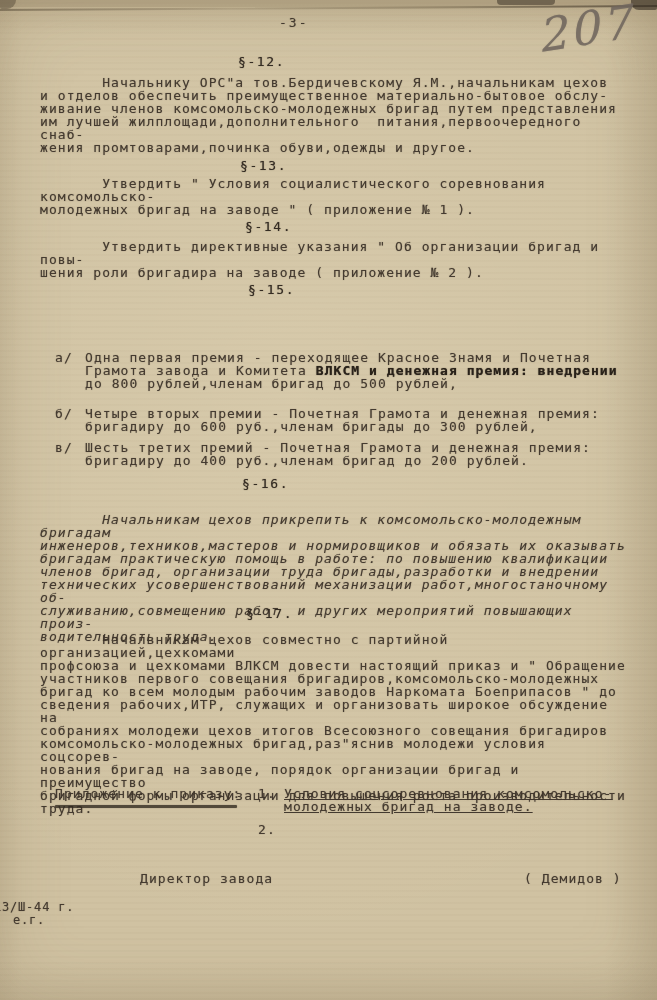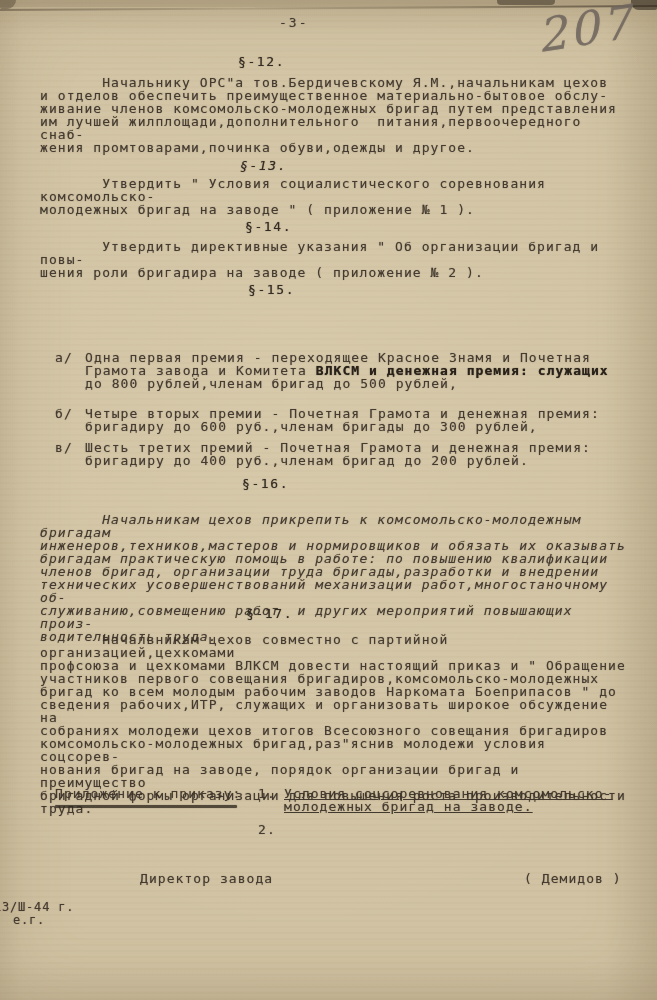--- a/index.html
+++ b/index.html
@@ -88,32 +88,32 @@
   <div class="tw pageno" style="left:279px;top:16px;">-3-</div>
   <div class="handnum">207</div>
 
   <div class="tw heading" style="left:238px;top:55px;">§-12.</div>
   <div class="tw para" style="top:76px;">       Начальнику ОРС"а тов.Бердичевскому Я.М.,начальникам цехов
 и отделов обеспечить преимущественное материально-бытовое обслу-
 живание членов комсомольско-молодежных бригад путем представления
 им лучшей жилплощади,дополнительного  питания,первоочередного снаб-
 жения промтоварами,починка обуви,одежды и другое.</div>
 
-  <div class="tw heading" style="left:240px;top:159px;font-style:italic;">§-13.</div>
+  <div class="tw heading" style="left:240px;top:159px;">§-13.</div>
   <div class="tw para" style="top:177px;">       Утвердить " Условия социалистического соревнования комсомольско-
 молодежных бригад на заводе " ( приложение № 1 ).</div>
 
   <div class="tw heading" style="left:245px;top:220px;">§-14.</div>
   <div class="tw para" style="top:240px;">       Утвердить директивные указания " Об организации бригад и повы-
 шения роли бригадира на заводе ( приложение № 2 ).</div>
 
   <div class="tw heading" style="left:248px;top:283px;">§-15.</div>
 
   <div class="tw list-item" style="top:351px;"><span class="marker">а/</span><span>Одна первая премия - переходящее Красное Знамя и Почетная
-Грамота завода и Комитета </span><span class="bd">ВЛКСМ и денежная премия: служащих</span><span>
+Грамота завода и Комитета </span><span class="bd">ВЛКСМ и денежная премия: внедрении</span><span>
 до 800 рублей,членам бригад до 500 рублей,</span></div>
 
   <div class="tw list-item" style="top:407px;"><span class="marker">б/</span><span>Четыре вторых премии - Почетная Грамота и денежная премия:
 бригадиру до 600 руб.,членам бригады до 300 рублей,</span></div>
 
   <div class="tw list-item" style="top:441px;"><span class="marker">в/</span><span>Шесть третих премий - Почетная Грамота и денежная премия:
 бригадиру до 400 руб.,членам бригад до 200 рублей.</span></div>
 
   <div class="tw heading" style="left:242px;top:477px;">§-16.</div>
   <div class="tw para" style="top:513px;font-style:italic;">       Начальникам цехов прикрепить к комсомольско-молодежным бригадам

